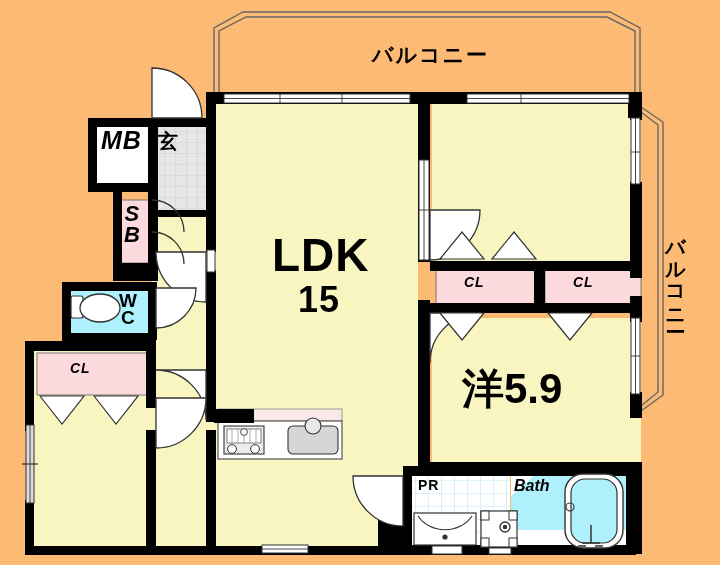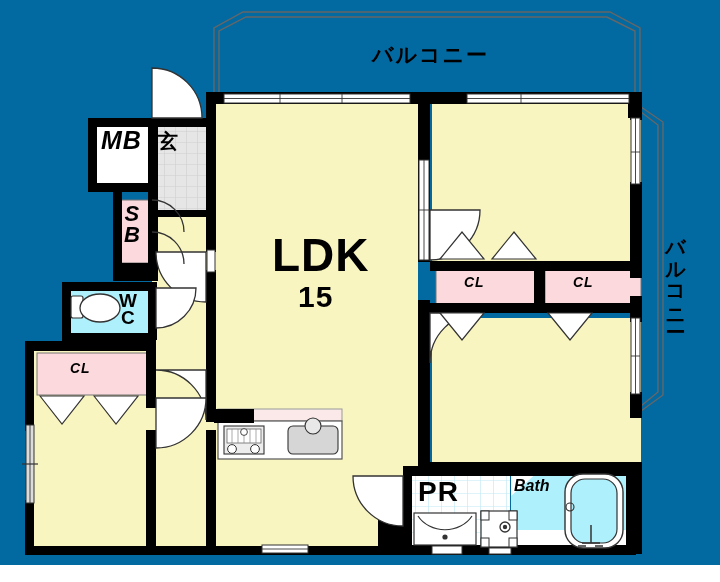--- a/index.html
+++ b/index.html
@@ -1,35 +1,35 @@
 <!DOCTYPE html>
 <html><head>
 <meta charset="utf-8">
 <style>
   html,body{margin:0;padding:0;background:#ffffff;}
   body{width:720px;height:582px;overflow:hidden;
        font-family:"Liberation Sans","DejaVu Sans",sans-serif;}
-  #plan{position:relative;width:720px;height:565px;background:#0369a1;}
+  #plan{position:relative;width:720px;height:565px;background:#fdba74;}
   #plan svg{position:absolute;left:0;top:0;}
 
   
   .lbl{position:absolute;font-weight:bold;color:#000;
        font-family:"Liberation Sans","DejaVu Sans",sans-serif;
        white-space:nowrap;line-height:1;letter-spacing:-0.5px;}
   .lbl-ldk{font-size:46px;letter-spacing:1px;}
-  .lbl-ldk2{font-size:30px;letter-spacing:1px;}
+  .lbl-ldk2{font-size:36px;letter-spacing:1px;}
   .lbl-room{font-size:42px;letter-spacing:0px;}
   .lbl-cl{font-size:14px;font-style:italic;letter-spacing:1px;}
   .lbl-mb{font-size:25px;font-style:italic;letter-spacing:1px;}
   .lbl-sb{font-size:22px;font-style:italic;letter-spacing:0px;line-height:0.95;text-align:center;}
   .lbl-wc{font-size:19px;line-height:0.92;text-align:center;letter-spacing:0;}
   .lbl-bal{font-size:21px;letter-spacing:2px;}
   .lbl-balv{font-size:20px;letter-spacing:1px;writing-mode:vertical-rl;text-orientation:upright;}
   .lbl-gen{font-size:20px;}
-  .lbl-pr{font-size:28px;letter-spacing:1px;}
+  .lbl-pr{font-size:14px;letter-spacing:1px;}
   .lbl-bath{font-size:16px;font-style:italic;letter-spacing:0px;}
 </style>
 </head>
 <body>
 
 <div id="plan">
 
   <svg width="720" height="582" viewBox="0 0 720 582">
 
     <defs>
@@ -293,20 +293,21 @@
 
   <div class="lbl lbl-wc" style="left:119px;top:292px;">
     <div>W</div>
     <div>C</div>
   </div>
 
   <div class="lbl lbl-ldk" style="left:272px;top:232px;">LDK</div>
   <div class="lbl lbl-ldk2" style="left:298px;top:282px;">15</div>
 
 
+  <div class="lbl lbl-room" style="left:462px;top:368px;">洋5.9</div>
 
 
   <div class="lbl lbl-cl" style="left:464px;top:275px;">CL</div>
   <div class="lbl lbl-cl" style="left:573px;top:275px;">CL</div>
   <div class="lbl lbl-cl" style="left:70px;top:361px;">CL</div>
 
   <div class="lbl lbl-pr" style="left:418px;top:478px;">PR</div>
 
   <div class="lbl lbl-bath" style="left:514px;top:478px;">Bath</div>
 

